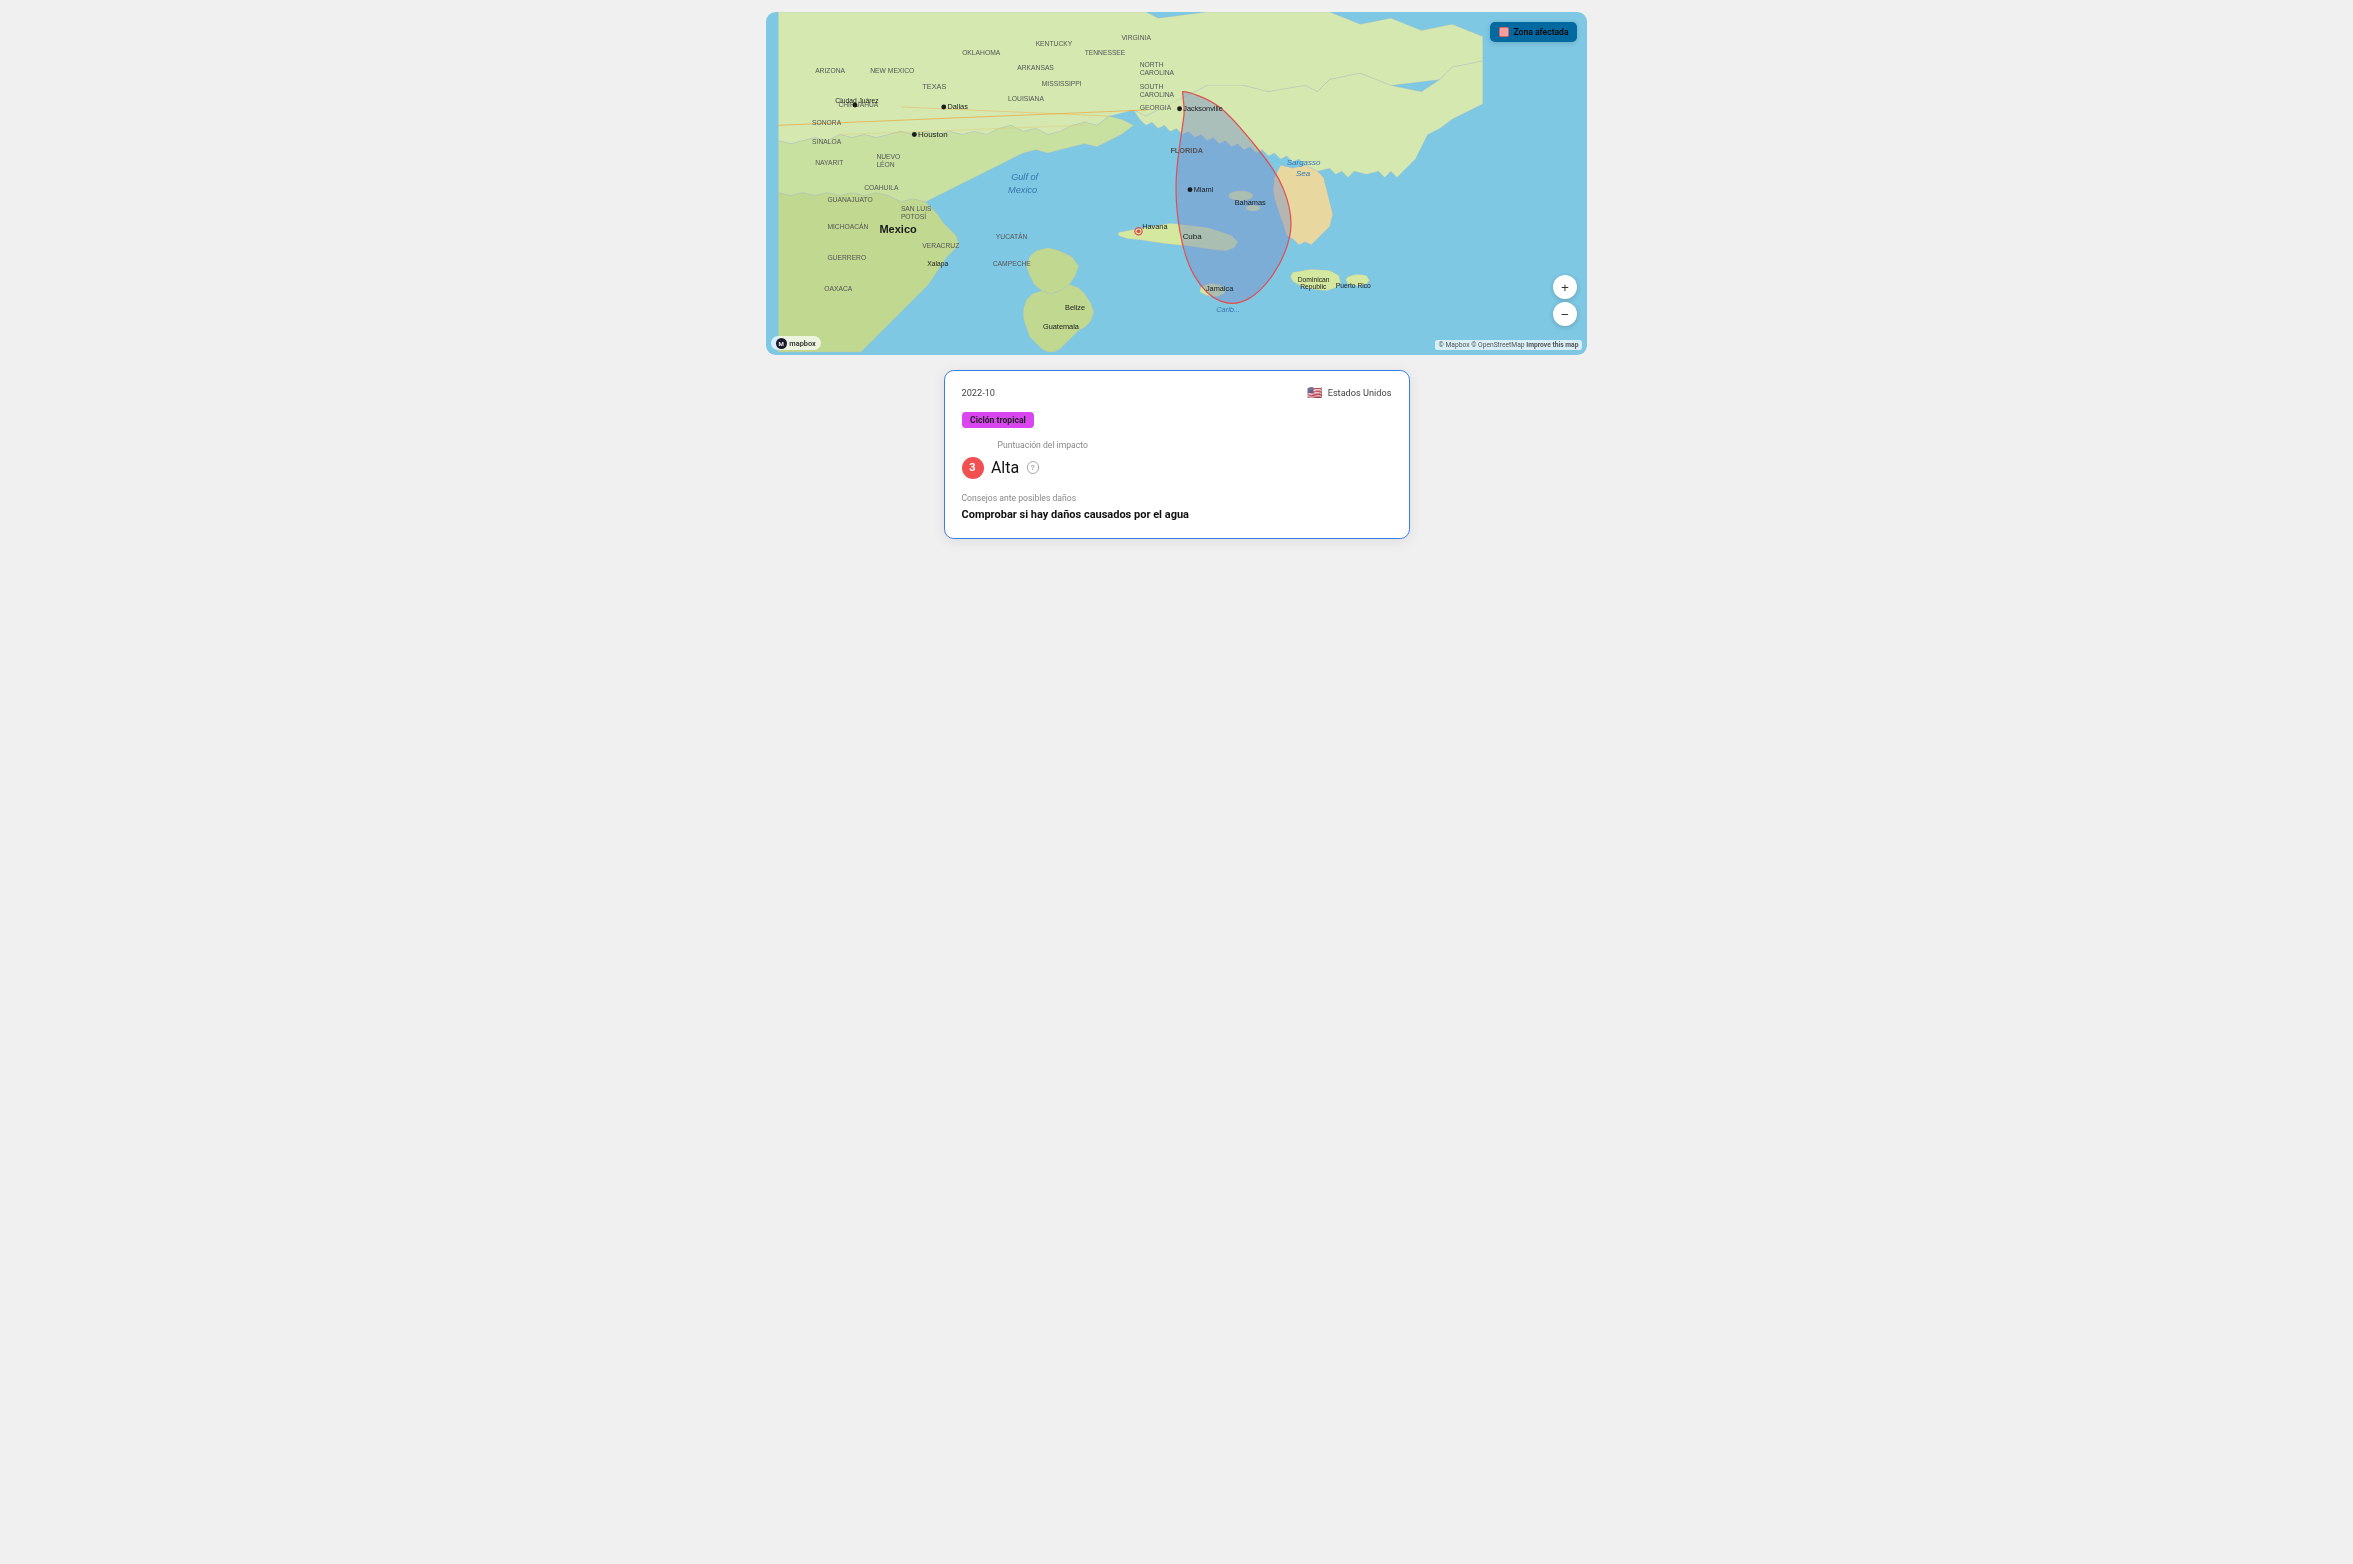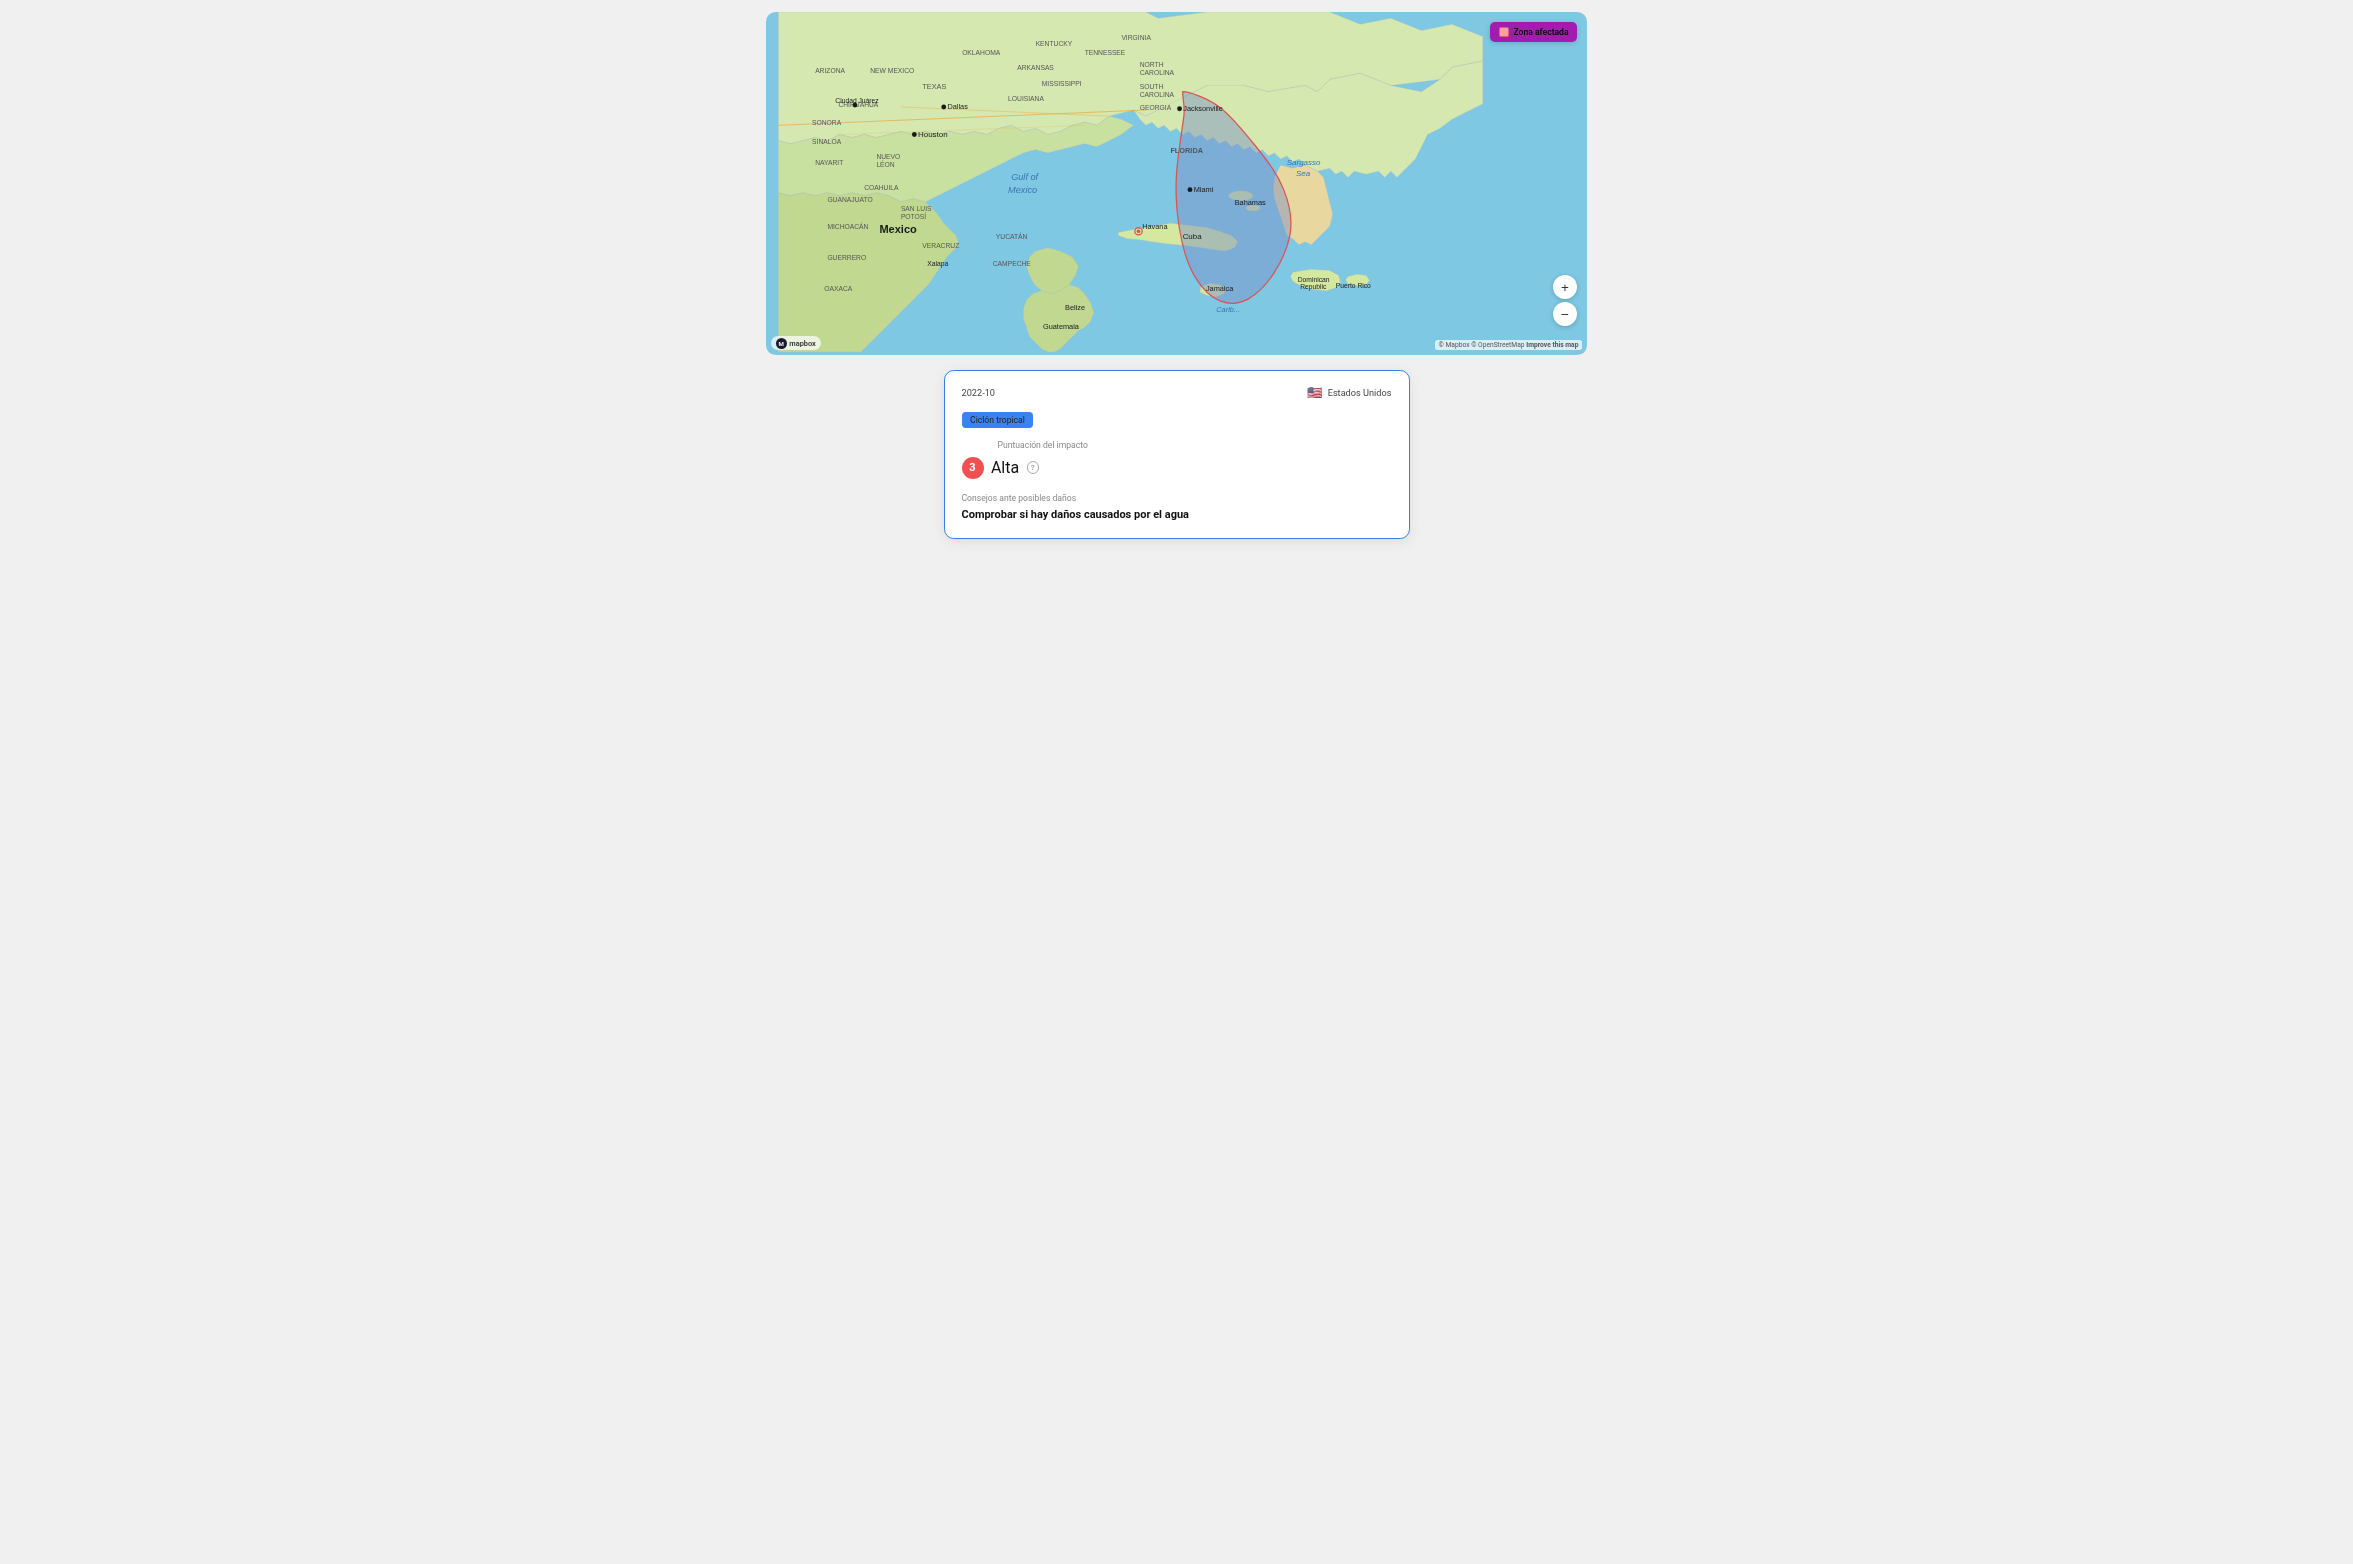--- a/index.html
+++ b/index.html
@@ -34,21 +34,21 @@
 
     .map-svg {
       width: 100%;
       height: 100%;
     }
 
     .map-legend {
       position: absolute;
       top: 9.8px;
       right: 9.8px;
-      background: #a21caf;
+      background: #0369a1;
       border-radius: 4.9px;
       padding: 4.9px 8.6px;
       display: flex;
       align-items: center;
       gap: 4.9px;
       font-size: 8.6px;
       font-weight: 500;
       box-shadow: 0 1.2px 4.9px rgba(0,0,0,0.15);
     }
 
@@ -153,24 +153,24 @@
       font-size: 9.2px;
       color: #444;
     }
 
     .flag-emoji {
       font-size: 12.3px;
     }
 
     .event-badge {
       display: inline-block;
-      background: #3b82f6;
+      background: #d946ef;
       color: #222;
       font-size: 8.6px;
-      font-weight: 400;
+      font-weight: 700;
       padding: 3.1px 8.6px;
       border-radius: 3.7px;
       margin-bottom: 12.3px;
     }
 
     .section-label {
       font-size: 8.6px;
       color: #888;
       margin-bottom: 6.1px;
       margin-left: 36px;

